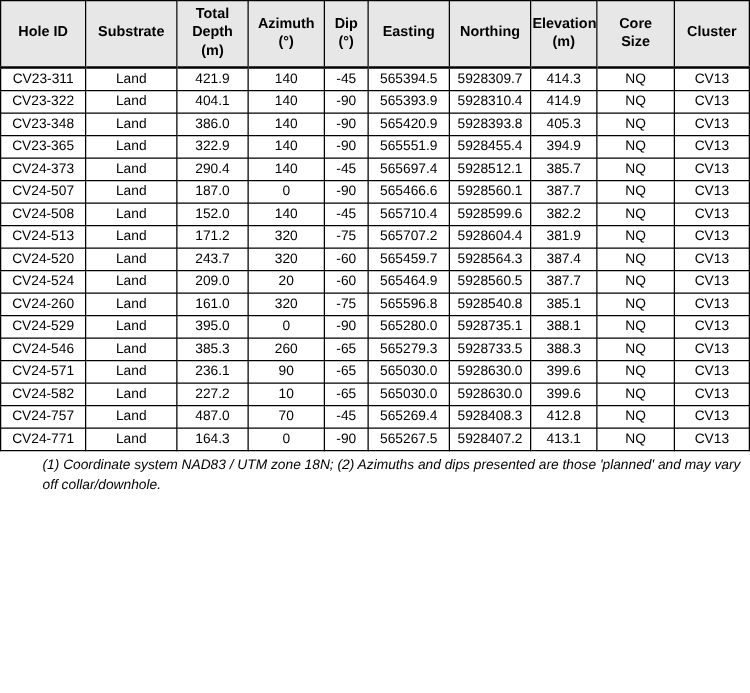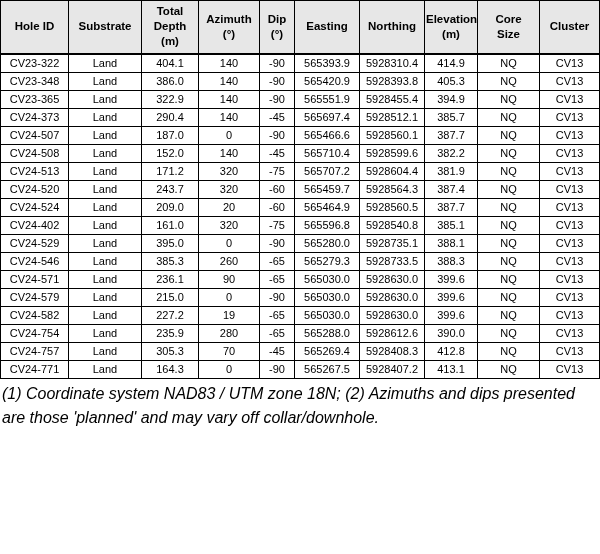--- a/index.html
+++ b/index.html
@@ -51,24 +51,25 @@
   col.c3  { width: 57px; }
   col.c4  { width: 61px; }
   col.c5  { width: 35px; }
   col.c6  { width: 65px; }
   col.c7  { width: 65px; }
   col.c8  { width: 53px; }
   col.c9  { width: 62px; }
   col.c10 { width: 60px; }
   .footnote {
     font-style: italic;
-    font-size: 16px;
+    font-size: 11px;
     line-height: 1.5;
     padding: 3px 2px 0 2px;
     color: #000000;
+    margin-left: 32px;
   }
 </style>
 </head>
 <body>
 
 <div class="page">
   <table class="collar-table">
     <colgroup>
       <col class="c1">
         <col class="c2">
@@ -96,20 +97,32 @@
           <th>Northing</th>
           <th>Elevation
 (m)</th>
           <th>Core
 Size</th>
           <th>Cluster</th>
         </tr>
     </thead>
     <tbody>
         <tr>
+          <td>CV23-311</td>
+          <td>Land</td>
+          <td>421.9</td>
+          <td>140</td>
+          <td>-45</td>
+          <td>565394.5</td>
+          <td>5928309.7</td>
+          <td>414.3</td>
+          <td>NQ</td>
+          <td>CV13</td>
+        </tr>
+        <tr>
           <td>CV23-322</td>
           <td>Land</td>
           <td>404.1</td>
           <td>140</td>
           <td>-90</td>
           <td>565393.9</td>
           <td>5928310.4</td>
           <td>414.9</td>
           <td>NQ</td>
           <td>CV13</td>
@@ -204,21 +217,21 @@
           <td>209.0</td>
           <td>20</td>
           <td>-60</td>
           <td>565464.9</td>
           <td>5928560.5</td>
           <td>387.7</td>
           <td>NQ</td>
           <td>CV13</td>
         </tr>
         <tr>
-          <td>CV24-402</td>
+          <td>CV24-260</td>
           <td>Land</td>
           <td>161.0</td>
           <td>320</td>
           <td>-75</td>
           <td>565596.8</td>
           <td>5928540.8</td>
           <td>385.1</td>
           <td>NQ</td>
           <td>CV13</td>
         </tr>
@@ -252,59 +265,35 @@
           <td>236.1</td>
           <td>90</td>
           <td>-65</td>
           <td>565030.0</td>
           <td>5928630.0</td>
           <td>399.6</td>
           <td>NQ</td>
           <td>CV13</td>
         </tr>
         <tr>
-          <td>CV24-579</td>
-          <td>Land</td>
-          <td>215.0</td>
-          <td>0</td>
-          <td>-90</td>
-          <td>565030.0</td>
-          <td>5928630.0</td>
-          <td>399.6</td>
-          <td>NQ</td>
-          <td>CV13</td>
-        </tr>
-        <tr>
           <td>CV24-582</td>
           <td>Land</td>
           <td>227.2</td>
-          <td>19</td>
+          <td>10</td>
           <td>-65</td>
           <td>565030.0</td>
           <td>5928630.0</td>
           <td>399.6</td>
           <td>NQ</td>
           <td>CV13</td>
         </tr>
         <tr>
-          <td>CV24-754</td>
-          <td>Land</td>
-          <td>235.9</td>
-          <td>280</td>
-          <td>-65</td>
-          <td>565288.0</td>
-          <td>5928612.6</td>
-          <td>390.0</td>
-          <td>NQ</td>
-          <td>CV13</td>
-        </tr>
-        <tr>
           <td>CV24-757</td>
           <td>Land</td>
-          <td>305.3</td>
+          <td>487.0</td>
           <td>70</td>
           <td>-45</td>
           <td>565269.4</td>
           <td>5928408.3</td>
           <td>412.8</td>
           <td>NQ</td>
           <td>CV13</td>
         </tr>
         <tr>
           <td>CV24-771</td>

